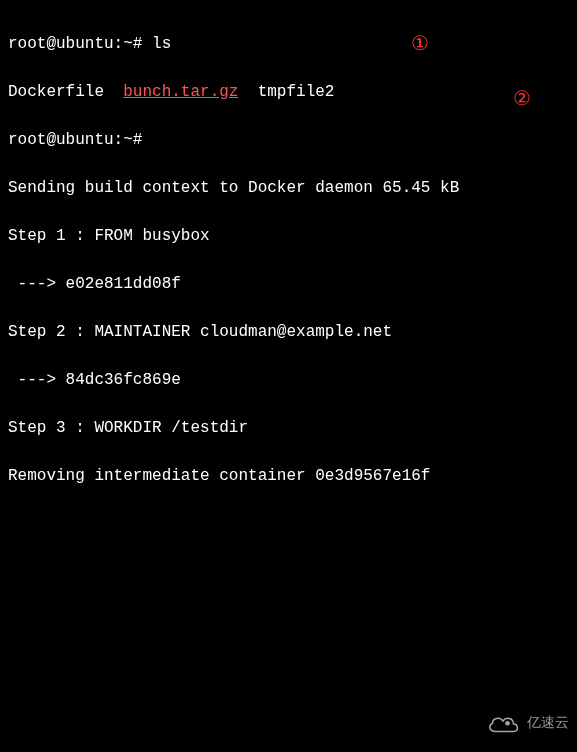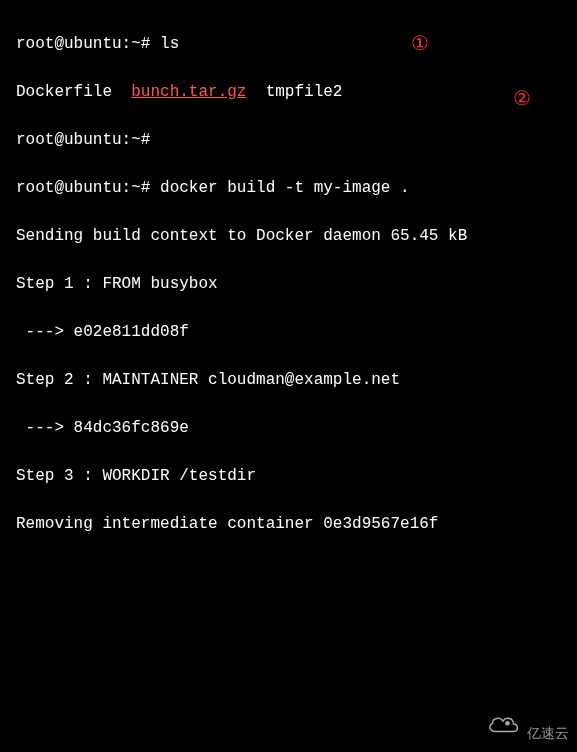--- a/index.html
+++ b/index.html
@@ -17,21 +17,20 @@
       padding: 8px 8px;
       line-height: 1.5;
       position: relative;
       overflow: hidden;
     }
     .terminal {
       white-space: pre;
     }
     .line {
       display: block;
-      margin-left: 8px;
     }
     .red {
       color: #ff5555;
       text-decoration: underline;
     }
     .circle-num {
       color: #ff3333;
       font-family: sans-serif;
       position: absolute;
     }
@@ -43,42 +42,41 @@
     .circle-2 {
       left: 513px;
       top: 83px;
       font-size: 20px;
     }
     .watermark {
       position: absolute;
       right: 8px;
       bottom: 8px;
       display: flex;
-      align-items: flex-end;
+      align-items: flex-start;
       gap: 6px;
       opacity: 0.9;
     }
     .watermark-icon svg {
       width: 36px;
       height: 24px;
     }
     .watermark-text {
       color: #aaaaaa;
       font-family: sans-serif;
       font-size: 14px;
     }
   </style>
 </head>
 <body>
 
 <div class="terminal">
 <span class="line"><span>root@ubuntu:~# </span><span>ls</span></span>
 <span class="line"><span>Dockerfile  </span><span class="red">bunch.tar.gz</span><span>  tmpfile2</span></span>
 <span class="line">root@ubuntu:~#</span>
-<span class="line"><span>root@ubuntu:~# </span><span>docker build -t my-image .</span></span>
 <span class="line">Sending build context to Docker daemon 65.45 kB</span>
 <span class="line">Step 1 : FROM busybox</span>
 <span class="line"> ---&gt; e02e811dd08f</span>
 <span class="line">Step 2 : MAINTAINER cloudman@example.net</span>
 <span class="line"> ---&gt; 84dc36fc869e</span>
 <span class="line">Step 3 : WORKDIR /testdir</span>
 <span class="line">Removing intermediate container 0e3d9567e16f</span>
 
 
 

